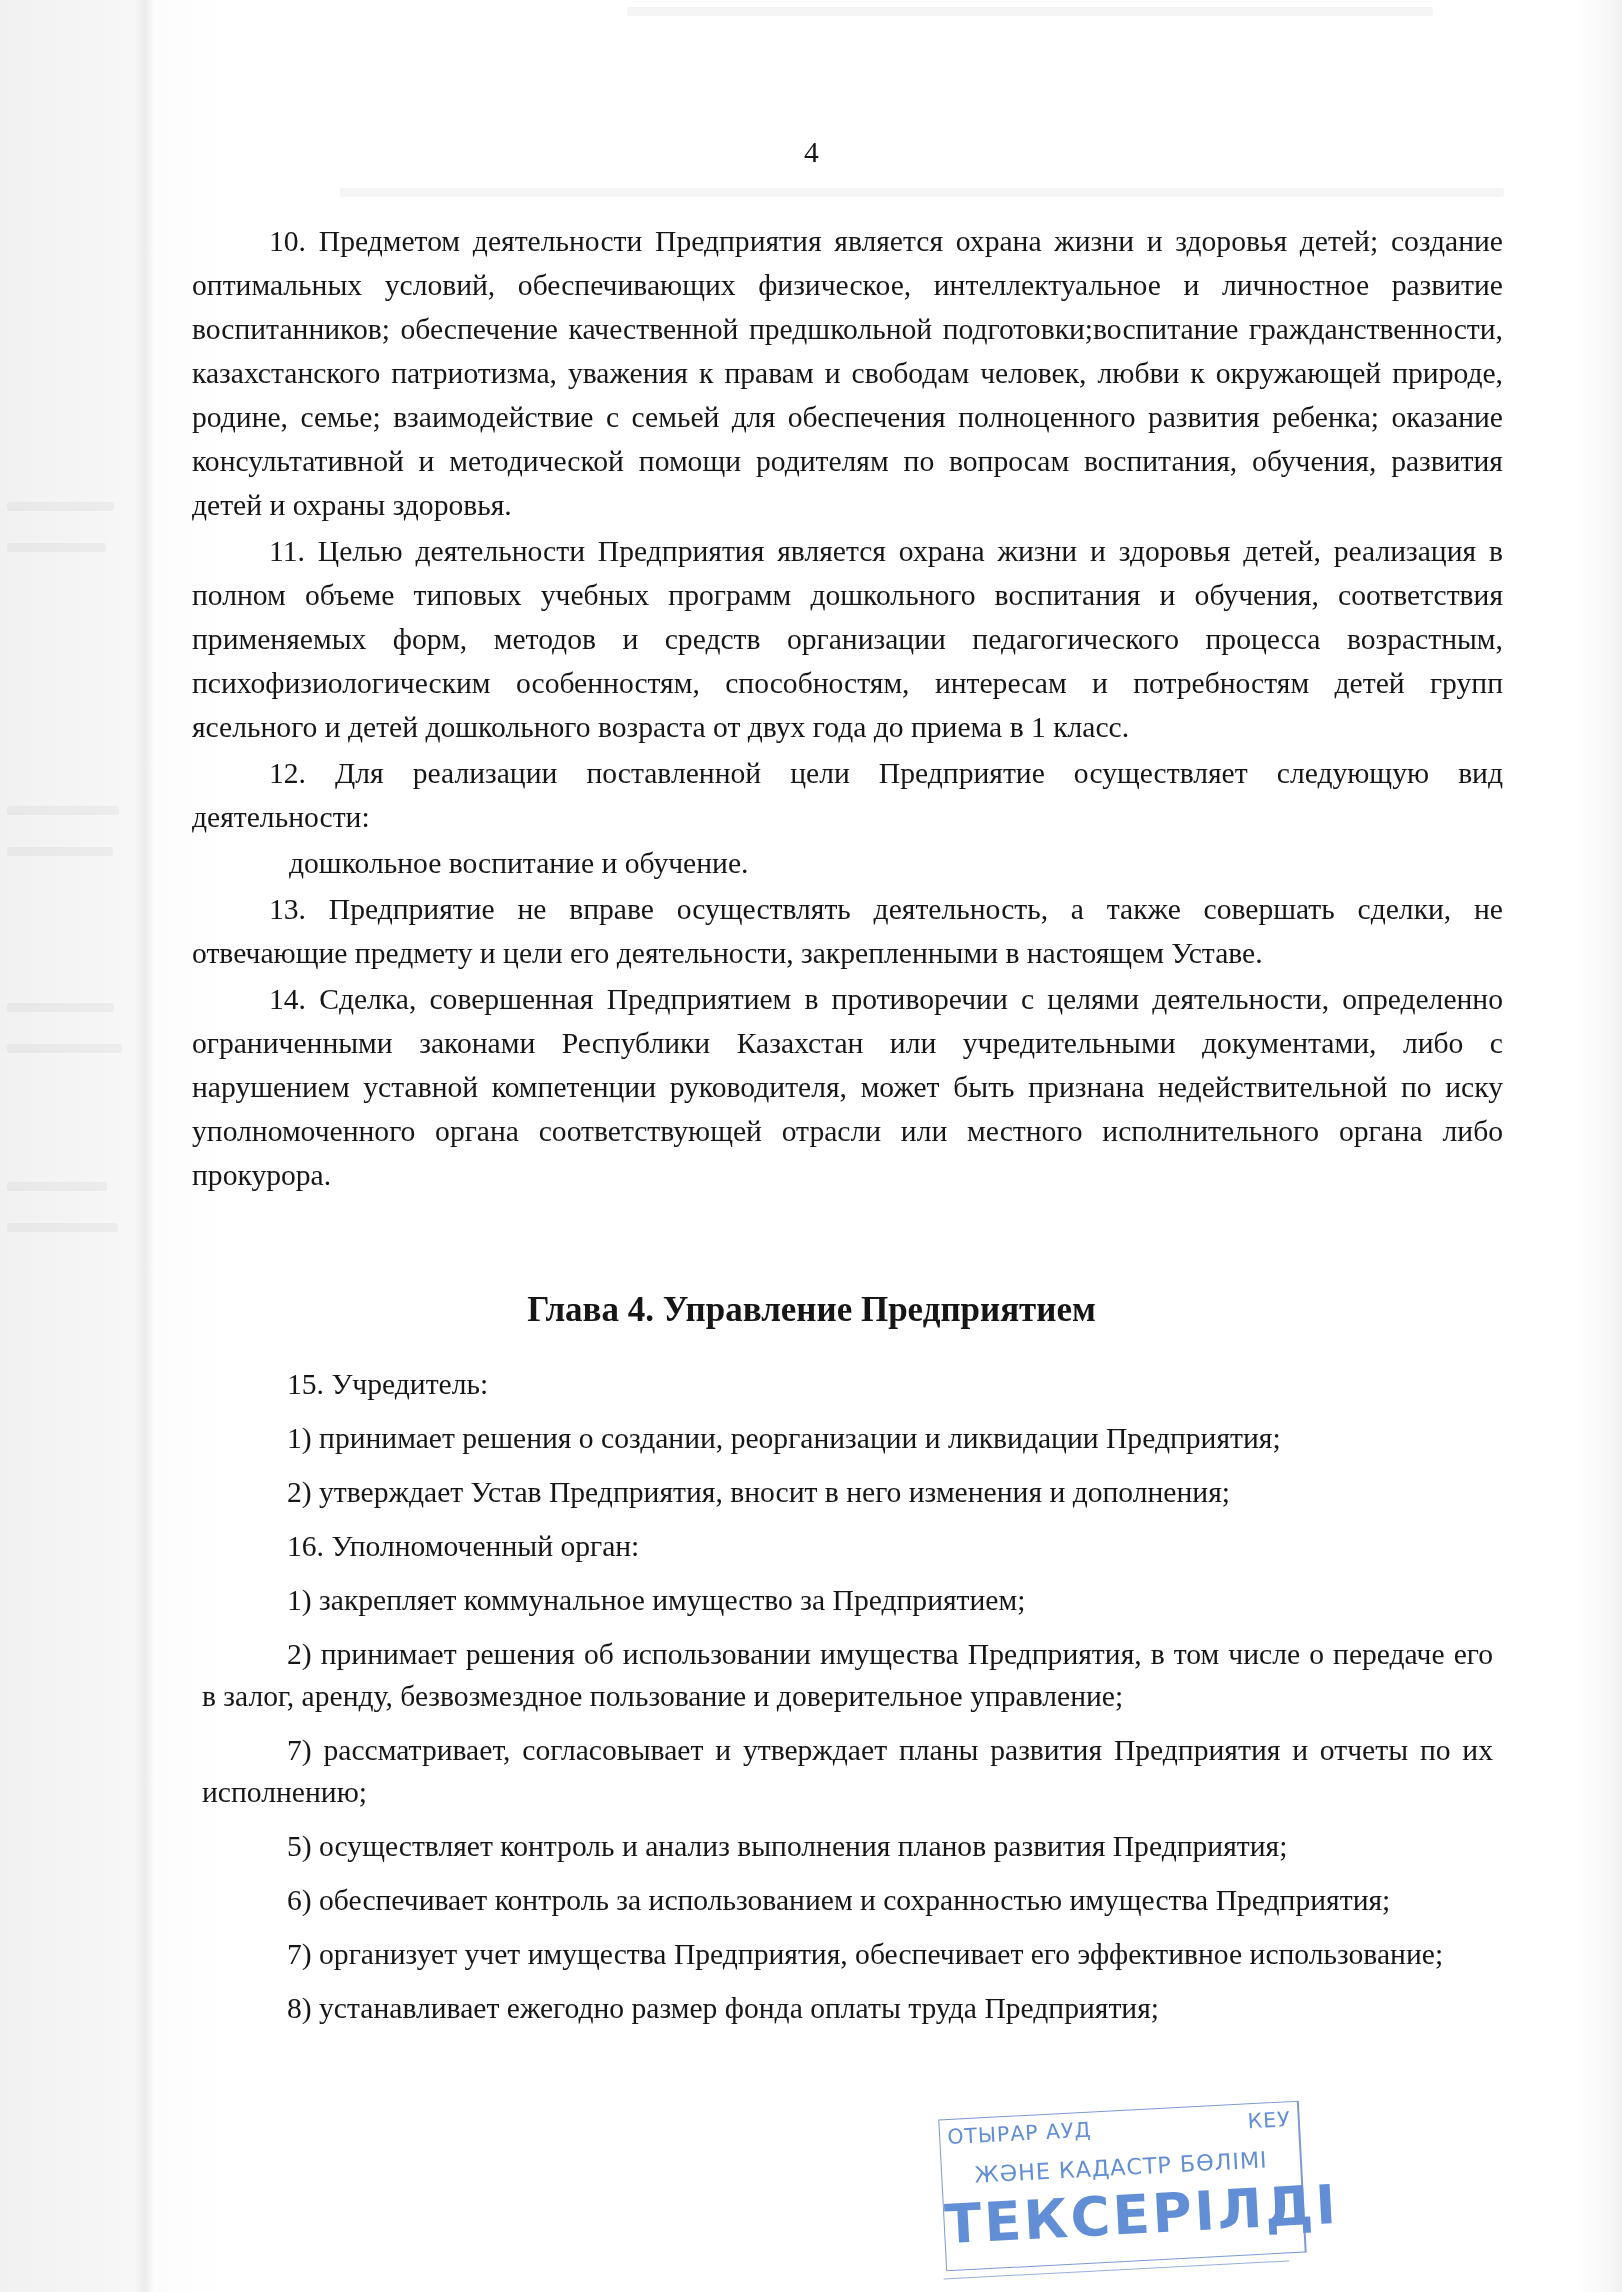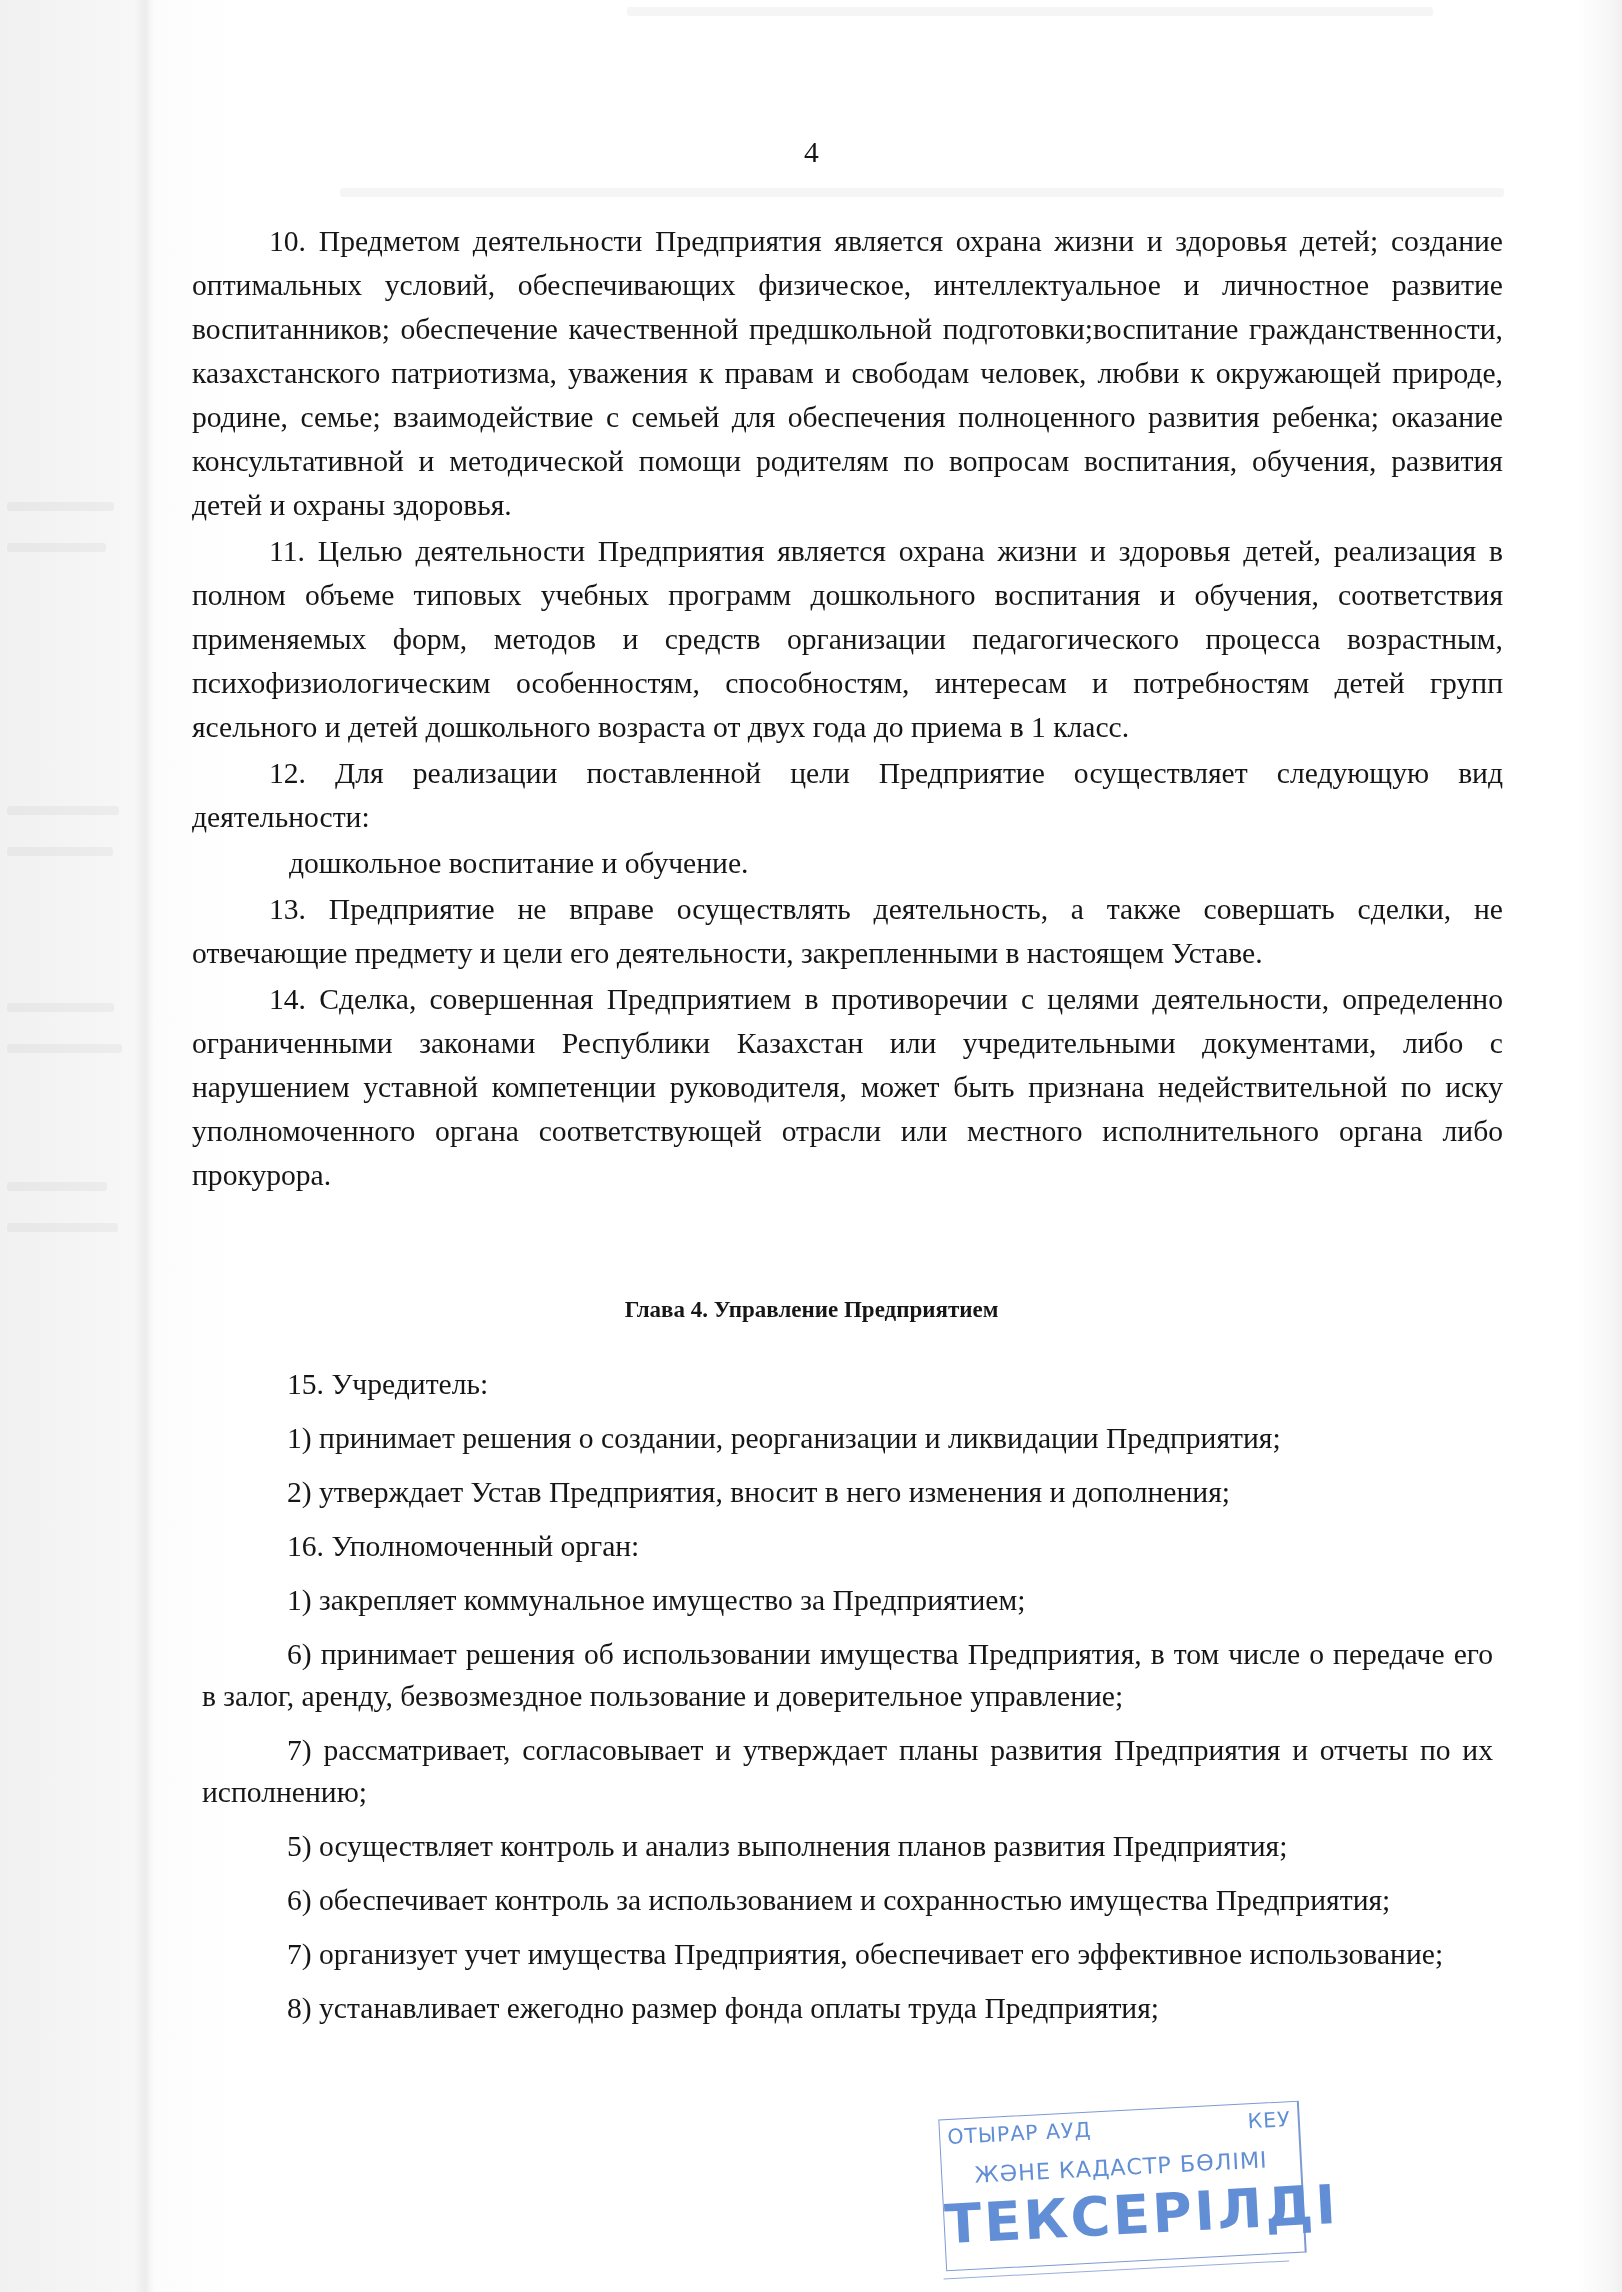--- a/index.html
+++ b/index.html
@@ -30,21 +30,21 @@
     font-size: 29.6px; line-height: 44px;
   }
   .para { margin: 2px; text-align: justify; text-indent: 77px; }
   .para.noindent-extra { text-indent: 97px; }
   .section-2 {
     position: absolute; left: 190px; width: 1315px; top: 1351px;
     font-size: 29.6px; line-height: 42px;
   }
   .heading {
     position: absolute; left: 0; width: 1623px; top: 1288px;
-    text-align: center; font-weight: bold; font-size: 23px; line-height: 43px;
+    text-align: center; font-weight: bold; font-size: 35px; line-height: 43px;
   }
   .item { margin: 12px; text-align: justify; text-indent: 85px; }
   .item.tight { text-align: left; }
   .stamp {
     position: absolute; left: 942px; top: 2110px; width: 358px; height: 150px;
     transform: rotate(-3deg); transform-origin: center;
     border: 1.8px solid rgba(58,100,190,0.75);
     border-right-width: 2.7px;
     color: #4c7fcf;
     font-family: "DejaVu Sans", "Liberation Sans", sans-serif;
@@ -86,21 +86,21 @@
 </div>
 
 <div class="heading">Глава 4. Управление Предприятием</div>
 
 <div class="section-2">
   <p class="item tight">15. Учредитель:</p>
   <p class="item tight">1) принимает решения о создании, реорганизации и ликвидации Предприятия;</p>
   <p class="item tight">2) утверждает Устав Предприятия, вносит в него изменения и дополнения;</p>
   <p class="item tight">16. Уполномоченный орган:</p>
   <p class="item tight">1)  закрепляет коммунальное имущество за Предприятием;</p>
-  <p class="item">6) принимает решения об использовании имущества Предприятия, в том числе о передаче его в залог, аренду, безвозмездное пользование и доверительное управление;</p>
+  <p class="item">2) принимает решения об использовании имущества Предприятия, в том числе о передаче его в залог, аренду, безвозмездное пользование и доверительное управление;</p>
   <p class="item">7) рассматривает, согласовывает и утверждает планы развития Предприятия и отчеты по их исполнению;</p>
   <p class="item tight">5) осуществляет контроль и анализ выполнения планов развития Предприятия;</p>
   <p class="item">6) обеспечивает контроль за использованием и сохранностью имущества Предприятия;</p>
   <p class="item">7) организует учет имущества Предприятия, обеспечивает его эффективное использование;</p>
   <p class="item tight">8) устанавливает ежегодно размер фонда оплаты труда Предприятия;</p>
 </div>
 
 <div class="stamp" style="color: rgb(76, 127, 207);">
   <div class="line1">
     <span>ОТЫРАР АУД</span>

